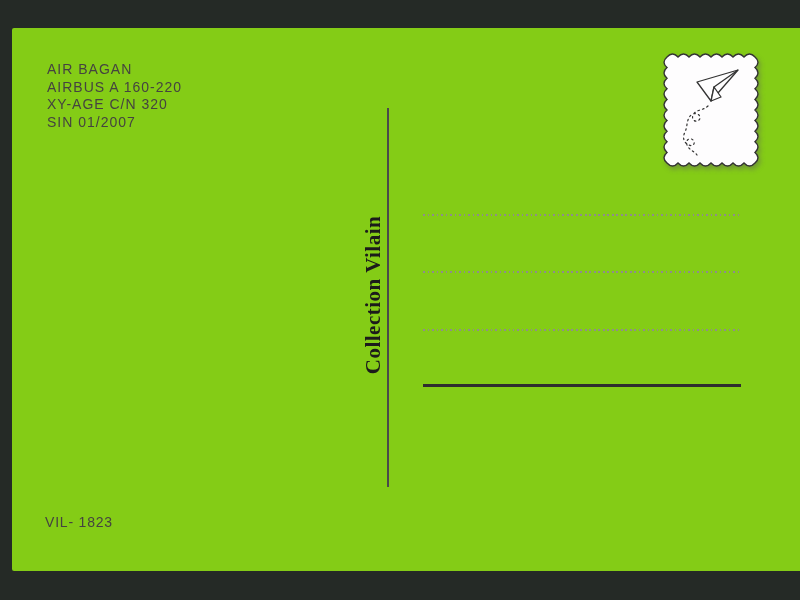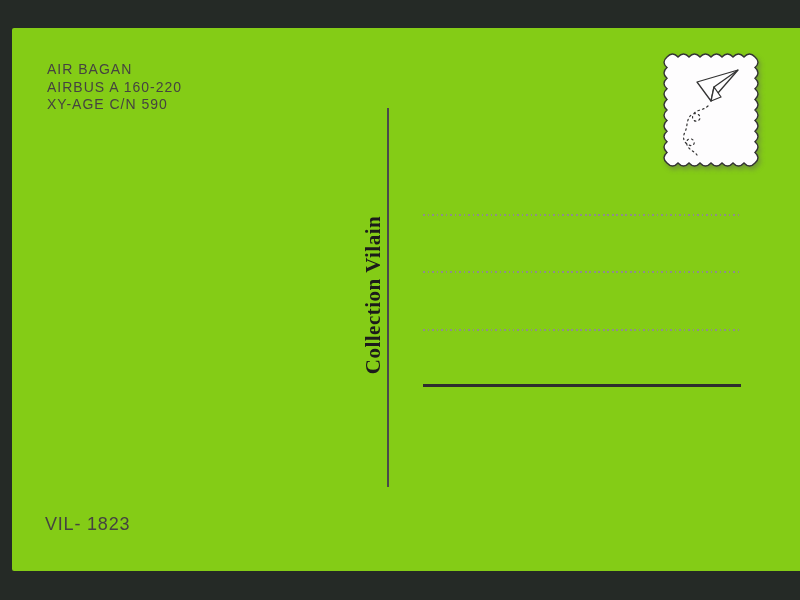--- a/index.html
+++ b/index.html
@@ -84,35 +84,36 @@
     top: 356px;
     width: 318px;
     height: 2.6px;
     background: #2f2d2e;
   }
   .catalog {
     position: absolute;
     left: 33px;
     top: 486px;
     color: #454340;
-    font-size: 18px;
+    font-size: 14px;
     letter-spacing: 0.8px;
     white-space: nowrap;
   }
 </style>
 </head>
 <body>
 
 <div class="frame">
   <div class="card">
 
     <div class="info-block">
       <div>AIR BAGAN</div>
       <div>AIRBUS A 160-220</div>
-      <div>XY-AGE C/N 590</div>
+      <div>XY-AGE C/N 320</div>
+      <div>SIN 01/2007</div>
     </div>
 
     <div class="stamp-box">
       <svg width="102" height="126" viewBox="0 0 102 126">
         <path d="M7,9
              q5.5,-6 11,0 q5.5,-6 11,0 q5.5,-6 11,0 q5.5,-6 11,0 q5.5,-6 11,0 q5.5,-6 11,0 q5.5,-6 11,0 q5.5,-6 11,0
              q6,5.3 0,10.6 q6,5.3 0,10.6 q6,5.3 0,10.6 q6,5.3 0,10.6 q6,5.3 0,10.6 q6,5.3 0,10.6 q6,5.3 0,10.6 q6,5.3 0,10.6 q6,5.3 0,10.6 q6,5.3 0,10.6
              q-5.5,6 -11,0 q-5.5,6 -11,0 q-5.5,6 -11,0 q-5.5,6 -11,0 q-5.5,6 -11,0 q-5.5,6 -11,0 q-5.5,6 -11,0 q-5.5,6 -11,0
              q-6,-5.3 0,-10.6 q-6,-5.3 0,-10.6 q-6,-5.3 0,-10.6 q-6,-5.3 0,-10.6 q-6,-5.3 0,-10.6 q-6,-5.3 0,-10.6 q-6,-5.3 0,-10.6 q-6,-5.3 0,-10.6 q-6,-5.3 0,-10.6 q-6,-5.3 0,-10.6 Z" fill="#fefdfe" stroke="#333333" stroke-width="1.4"></path>
         <g fill="#fefdfe" stroke="#333333" stroke-width="1.3" stroke-linejoin="round">

